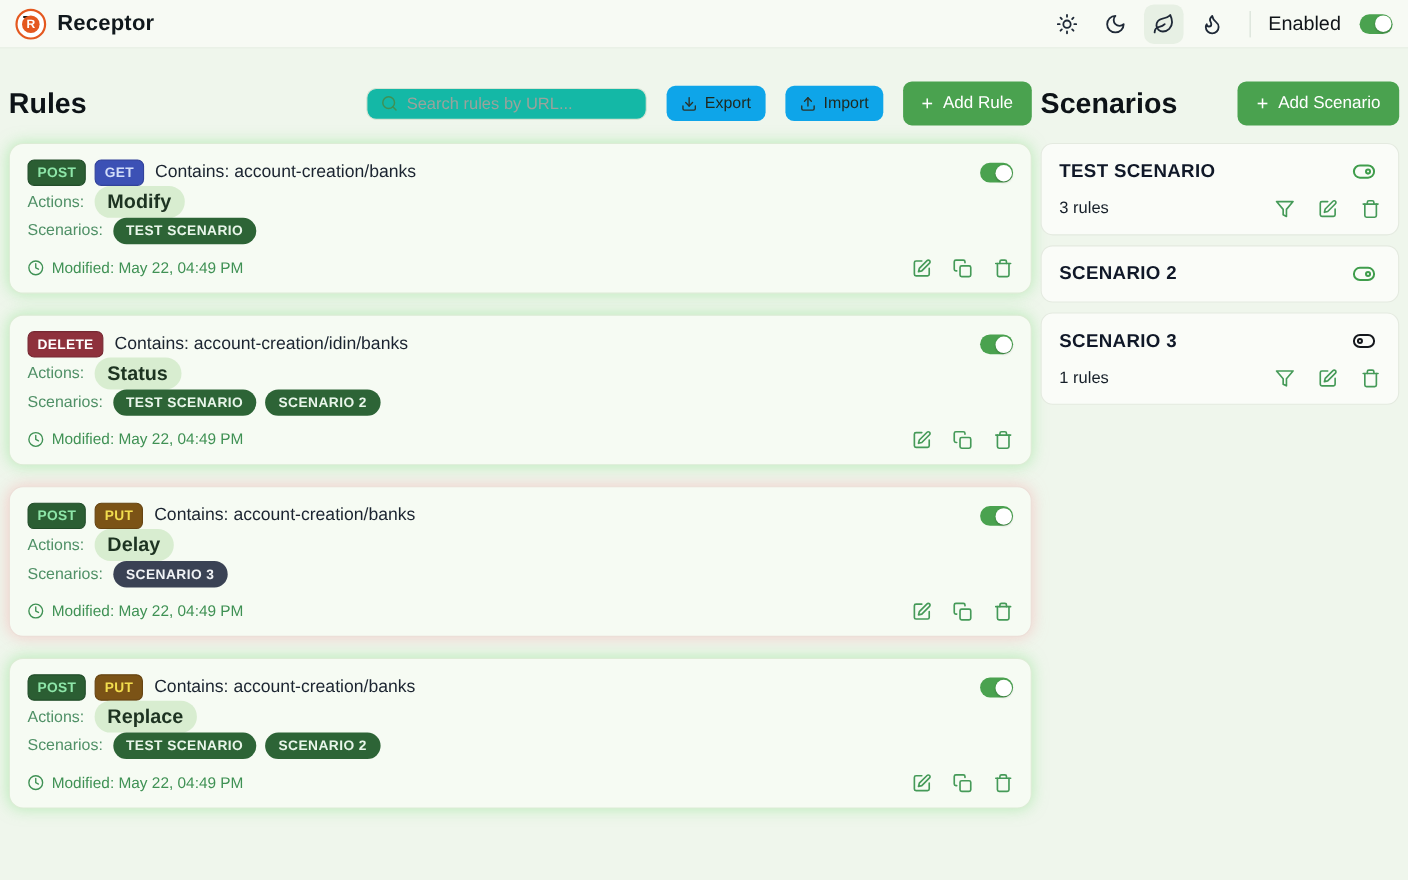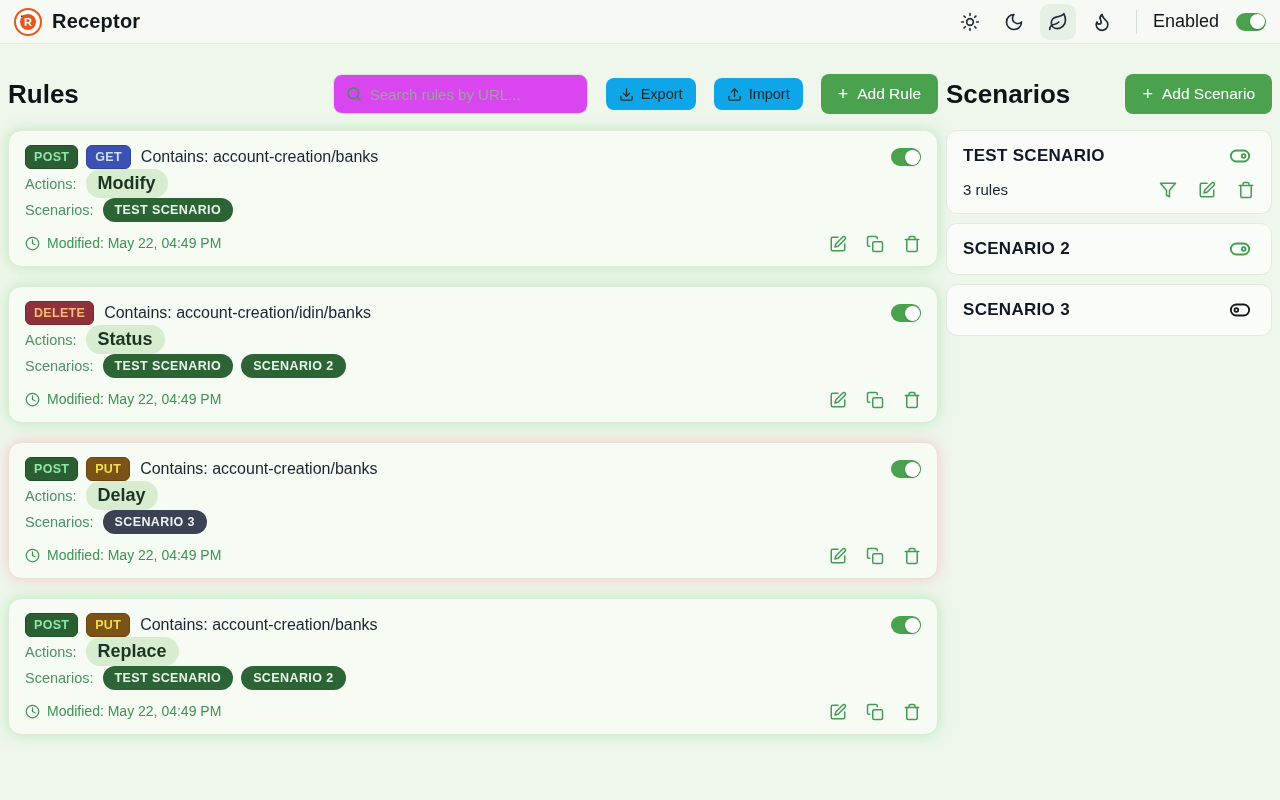--- a/index.html
+++ b/index.html
@@ -20,37 +20,37 @@
   .switch { width:30px; height:18px; border-radius:999px; background:#4aa24f; position:relative; display:inline-block; cursor:pointer; flex:none; }
   .switch .knob { position:absolute; top:1.5px; right:1.5px; width:15px; height:15px; background:#fff; border-radius:50%; box-shadow:0 1px 2px rgba(0,0,0,.25); }
 
   
   .main { display:flex; padding:8px; gap:8px; align-items:flex-start; }
   .rules-col { width:930px; flex:none; }
   .scenarios-col { flex:1; min-width:0; }
 
   .panel-head { display:flex; align-items:center; margin:22px 0 16px; gap:18px; }
   .panel-title { font-size:26px; font-weight:bold; color:#0d1317; margin-right:auto; }
-  .search-box { display:flex; align-items:center; width:255px; height:40px; background:#d946ef; border:1px solid #d8e4d4; border-radius:9px; padding:0 12px; gap:8px; }
+  .search-box { display:flex; align-items:center; width:255px; height:29px; background:#14b8a6; border:1px solid #d8e4d4; border-radius:9px; padding:0 12px; gap:8px; }
   .search-box svg { width:16px; height:16px; color:#3f9154; flex:none; }
   .search-box input { border:none; outline:none; background:transparent; font-size:15px; color:#222; width:100%; font-family:inherit; }
   .search-box input::placeholder { color:#9aa39c; }
   .soft-btn { display:flex; align-items:center; gap:7px; height:32px; padding:0 13px; background:#0ea5e9; border:none; border-radius:8px; font-size:14.5px; color:#1f291f; cursor:pointer; font-family:inherit; }
   .soft-btn svg { width:15px; height:15px; color:#2a332a; }
   .primary-btn { display:flex; align-items:center; gap:9px; height:40px; padding:0 17px; background:#4aa24f; border:none; border-radius:8px; font-size:15.5px; color:#fff; cursor:pointer; font-family:inherit; }
   .primary-btn .plus { font-size:18px; font-weight:400; line-height:1; }
 
   
   .rule-card { background:#f6fbf3; border:1px solid #dcecd5; border-radius:13px; padding:14px 16px 13px; margin-bottom:19px; box-shadow:0 0 14px rgba(140,226,140,.55); }
   .rule-card.inactive-glow { border-color:#ecdfd8; box-shadow:0 0 14px rgba(244,176,176,.6); }
   .rule-row1 { display:flex; align-items:center; gap:8px; }
   .method { font-size:12.5px; font-weight:bold; padding:4px 8px; border-radius:6px; letter-spacing:.3px; }
   .m-post   { background:#2b5e33; color:#8ee6a9; border:1px solid #224d2a; }
   .m-get    { background:#3c51b5; color:#d3def9; border:1px solid #32439a; }
-  .m-delete { background:#8e313c; color:#fdba74; border:1px solid #762832; }
+  .m-delete { background:#8e313c; color:#ffffff; border:1px solid #762832; }
   .m-put    { background:#7b5316; color:#f2dd4e; border:1px solid #664412; }
   .rule-url { font-size:16px; color:#1b2430; margin-left:2px; }
   .rule-row1 .switch { margin-left:auto; }
   .rule-row2, .rule-row3 { display:flex; align-items:center; gap:9px; }
   .lbl { font-size:14.5px; color:#4f9066; }
   .chip { background:#d8edd0; color:#1d3321; font-size:18px; font-weight:600; padding:4px 12px; border-radius:999px; }
   .pills { display:flex; gap:8px; }
   .pill { font-size:12.5px; font-weight:bold; padding:5px 12px; border-radius:999px; letter-spacing:.4px; }
   .pill-on  { background:#2d6436; color:#e9f6ea; }
   .pill-off { background:#3a4254; color:#f0f2f5; }
@@ -433,16 +433,39 @@
     <div class="scn-row1">
       <span class="scn-name">SCENARIO 3</span>
       <button class="scn-toggle off">
 
         <svg class="tgl-off" viewBox="0 0 24 24" fill="none" stroke="currentColor" stroke-width="2" stroke-linecap="round" stroke-linejoin="round">
                 <rect x="2" y="6" width="20" height="12" rx="6"></rect>
                 <circle cx="8" cy="12" r="2"></circle>
               </svg>
       </button>
     </div>
+    <div class="scn-row2">
+      <span class="scn-count">1 rules</span>
+      <span class="scn-actions">
+        <button class="ghost-btn">
+          <svg viewBox="0 0 24 24" fill="none" stroke="currentColor" stroke-width="2" stroke-linecap="round" stroke-linejoin="round">
+                  <polygon points="22 3 2 3 10 12.46 10 19 14 21 14 12.46 22 3"></polygon>
+                </svg>
+        </button>
+        <button class="ghost-btn">
+          <svg viewBox="0 0 24 24" fill="none" stroke="currentColor" stroke-width="2" stroke-linecap="round" stroke-linejoin="round">
+                  <path d="M12 3H5a2 2 0 0 0-2 2v14a2 2 0 0 0 2 2h14a2 2 0 0 0 2-2v-7"></path>
+                  <path d="M18.375 2.625a2.121 2.121 0 1 1 3 3L12 15l-4 1 1-4Z"></path>
+                </svg>
+        </button>
+        <button class="ghost-btn">
+          <svg viewBox="0 0 24 24" fill="none" stroke="currentColor" stroke-width="2" stroke-linecap="round" stroke-linejoin="round">
+                  <path d="M3 6h18"></path>
+                  <path d="M19 6v14a2 2 0 0 1-2 2H7a2 2 0 0 1-2-2V6"></path>
+                  <path d="M8 6V4a2 2 0 0 1 2-2h4a2 2 0 0 1 2 2v2"></path>
+                </svg>
+        </button>
+      </span>
+    </div>
   </article>
 </div>
   </section>
 </div>
 
 </body></html>

